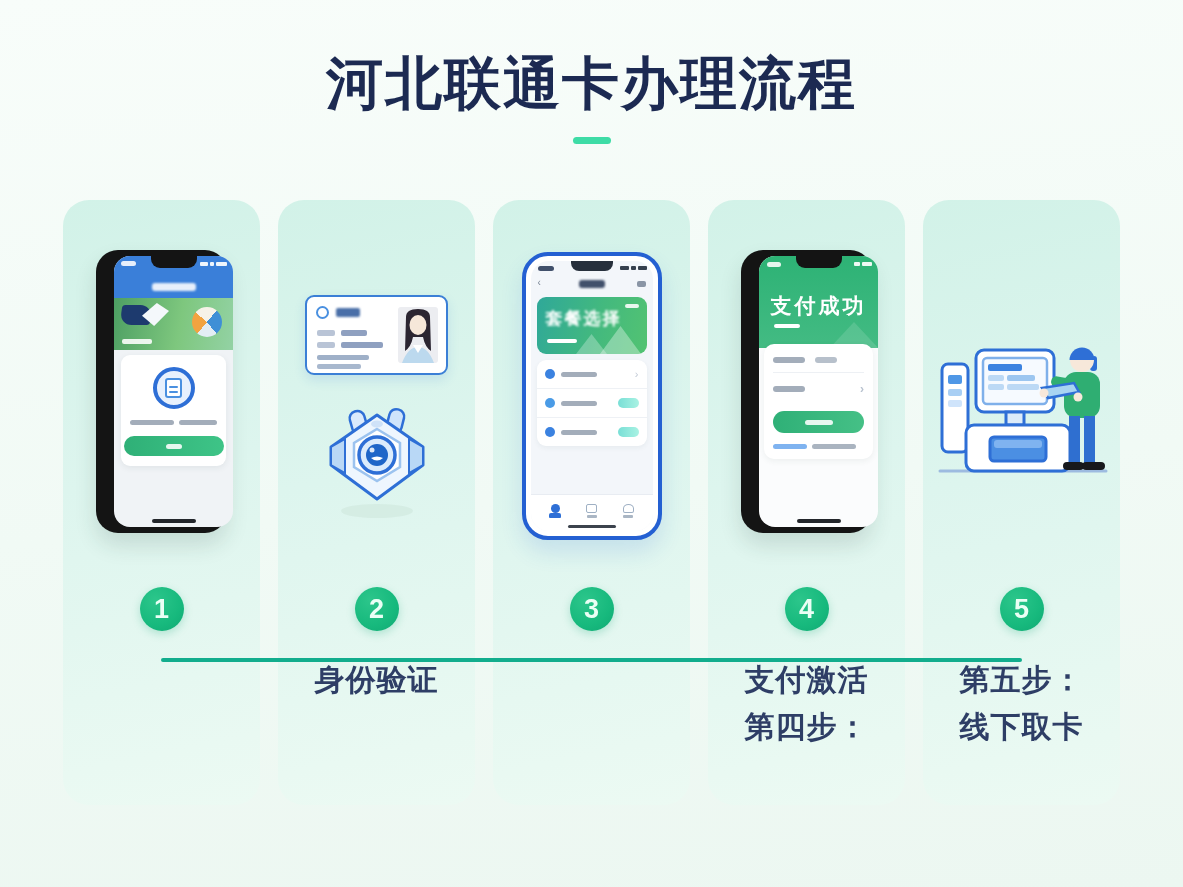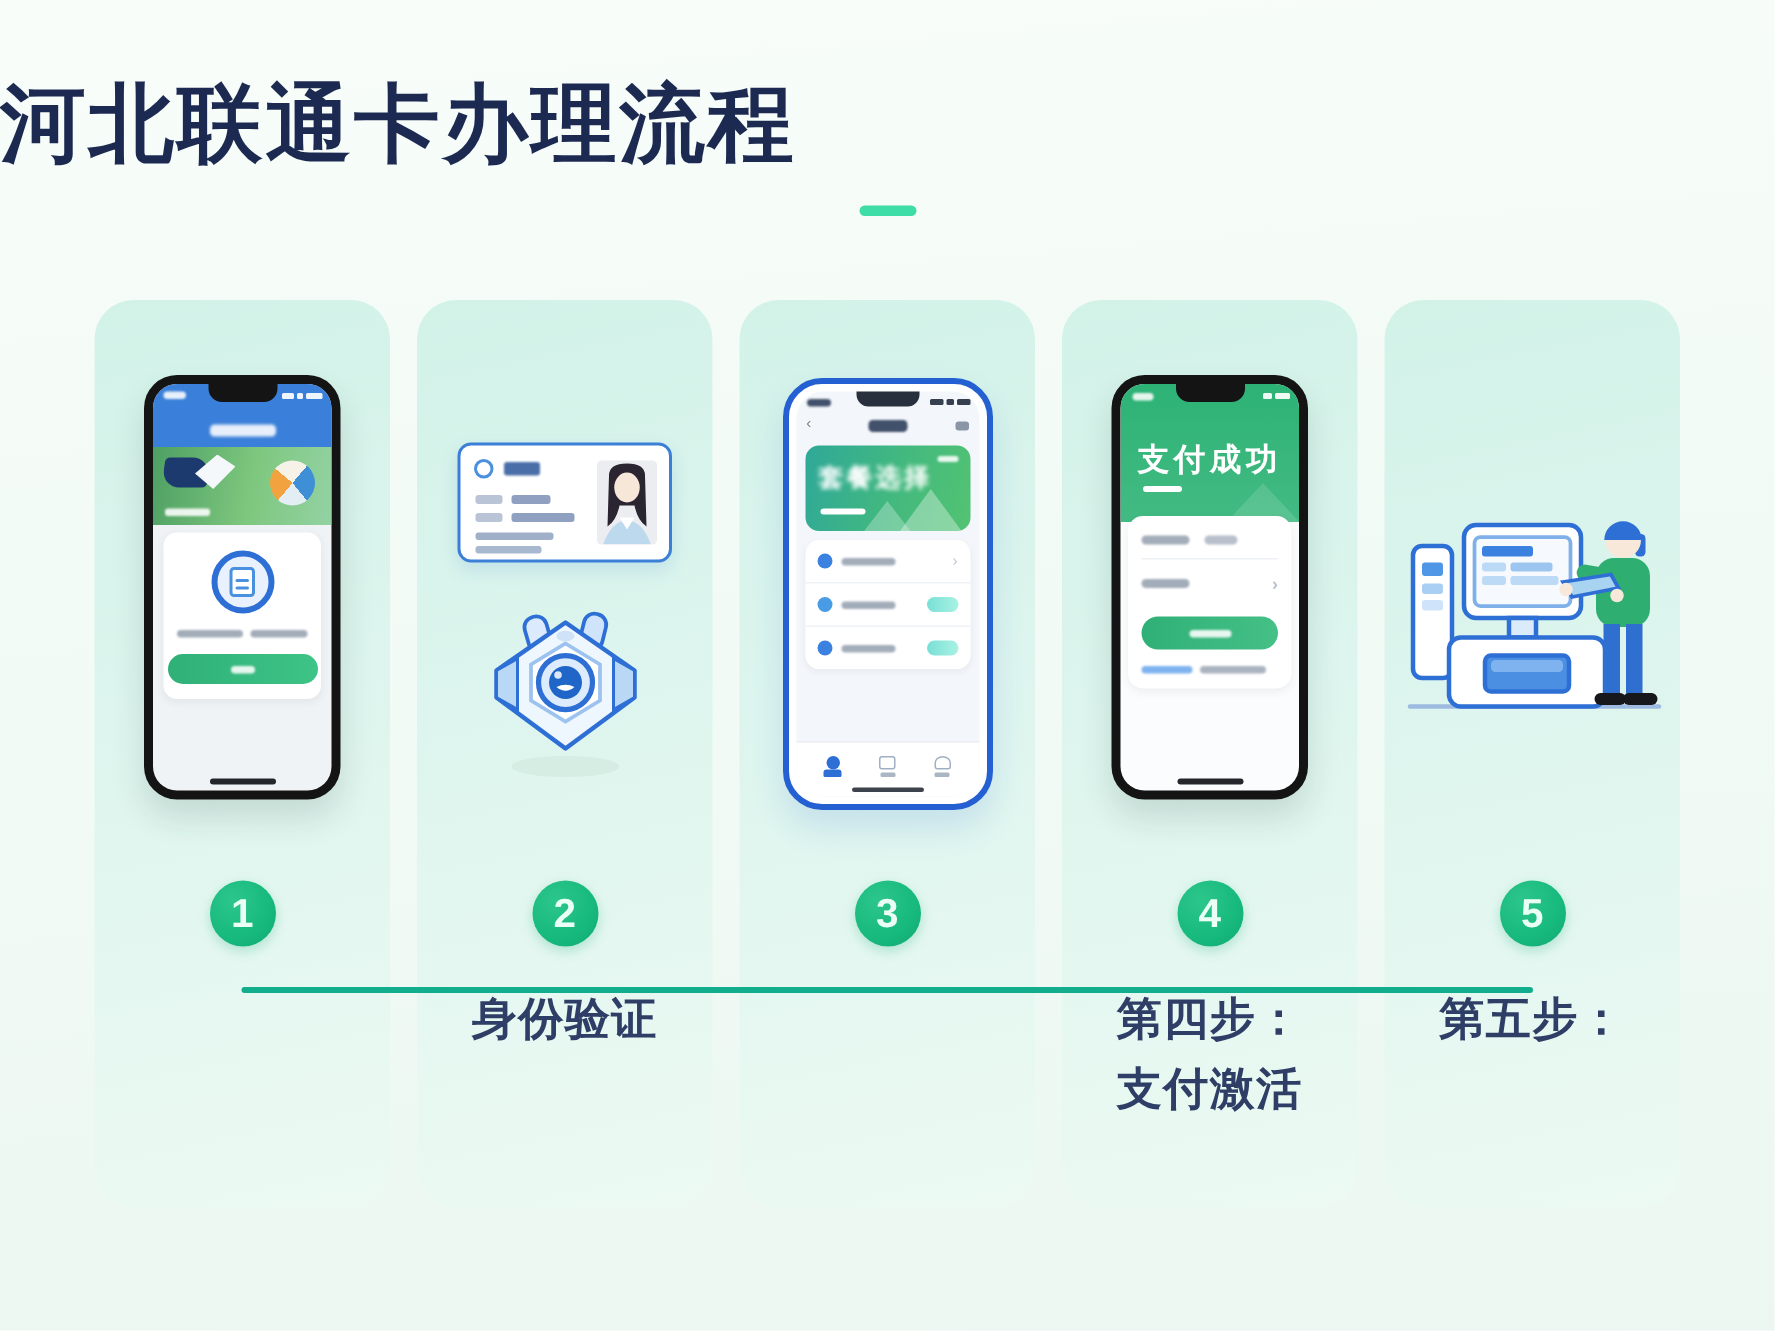--- a/index.html
+++ b/index.html
@@ -5,21 +5,21 @@
   html,body{margin:0;padding:0;}
   body{
     width:1183px;height:887px;overflow:hidden;
     font-family:"Liberation Sans","DejaVu Sans",sans-serif;
     background:linear-gradient(175deg,#f8fdfa 0%,#f1faf5 55%,#ecf7f1 100%);
   }
   .page{position:relative;width:1183px;height:887px;}
 
   
   .title{
-    margin:46px 0 0;
+    margin:46px 0 0;text-align:center;
     font-size:57px;font-weight:800;letter-spacing:2px;color:#1c2a52;line-height:74px;
   }
   .title-dash{width:38px;height:7px;border-radius:4px;background:#3edca6;margin:17px auto 0;}
 
   
   .cards-row{display:flex;gap:18px;padding:0 63px;margin-top:56px;}
   .card{
     position:relative;flex:1;height:605px;border-radius:26px;
     background:linear-gradient(168deg,#d2f2e8 0%,#ddf5ee 45%,#ecfaf3 100%);
     display:flex;flex-direction:column;align-items:center;
@@ -49,21 +49,21 @@
   .sk-d{background:#41506b;}
 
   
   .phone-black{
     width:131px;height:283px;background:#141414;border-radius:22px;padding:6px;
     box-sizing:border-box;position:relative;margin-top:50px;
     box-shadow:0 12px 22px rgba(30,60,50,.14);
   }
   .phone-black .screen{
     width:100%;height:100%;border-radius:16px;overflow:hidden;position:relative;
-    background:#f0f3f6;display:flex;flex-direction:column;
+    background:#f0f3f6;display:flex;flex-direction:column;margin-left:12px;
   }
   .notch{position:absolute;top:0;left:50%;transform:translateX(-50%);
     width:46px;height:12px;background:#141414;border-radius:0 0 9px 9px;z-index:4;}
   .home-bar{position:absolute;bottom:4px;left:50%;transform:translateX(-50%);
     width:44px;height:4px;border-radius:2px;background:#23262b;z-index:4;}
 
   
   .p1-header{height:42px;background:#3a7fd9;position:relative;flex:none;}
   .p1-time{position:absolute;left:7px;top:5px;width:15px;height:5px;}
   .p1-sig{position:absolute;right:6px;top:6px;display:flex;gap:2px;}
@@ -372,22 +372,22 @@
             <div class="p4-links">
               <div class="sk sk-b" style="width:34px;height:5px;"></div>
               <div class="sk" style="width:44px;height:4.5px;background:#aab4c0;"></div>
             </div>
           </div>
           <div class="home-bar"></div>
         </div>
       </div>
       <div class="step-badge">4</div>
       <div class="step-label">
+        <div>支付激活</div>
         <div>第四步：</div>
-        <div>支付激活</div>
       </div>
     </section>
 
     <section class="card">
       <div class="kiosk-wrap">
         <svg width="180" height="168" viewBox="0 0 180 168">
           <line x1="8" y1="159" x2="174" y2="159" stroke="#9dbbe0" stroke-width="3" stroke-linecap="round"></line>
 
           <rect x="10" y="52" width="26" height="88" rx="6" fill="#ffffff" stroke="#2e6fd6" stroke-width="3"></rect>
           <rect x="16" y="63" width="14" height="9" rx="2" fill="#4f97e6"></rect>
@@ -417,17 +417,18 @@
           <circle cx="146" cy="85" r="4.5" fill="#f7e8da"></circle>
           <rect x="137" y="104" width="11" height="48" fill="#2f6fd0"></rect>
           <rect x="152" y="104" width="11" height="48" fill="#2f6fd0"></rect>
           <rect x="131" y="150" width="21" height="8" rx="4" fill="#17181c"></rect>
           <rect x="150" y="150" width="23" height="8" rx="4" fill="#17181c"></rect>
         </svg>
       </div>
       <div class="step-badge">5</div>
       <div class="step-label">
         <div>第五步：</div>
+        <div>线下取卡</div>
       </div>
     </section>
 
   </div>
 </div>
 
 </body></html>

